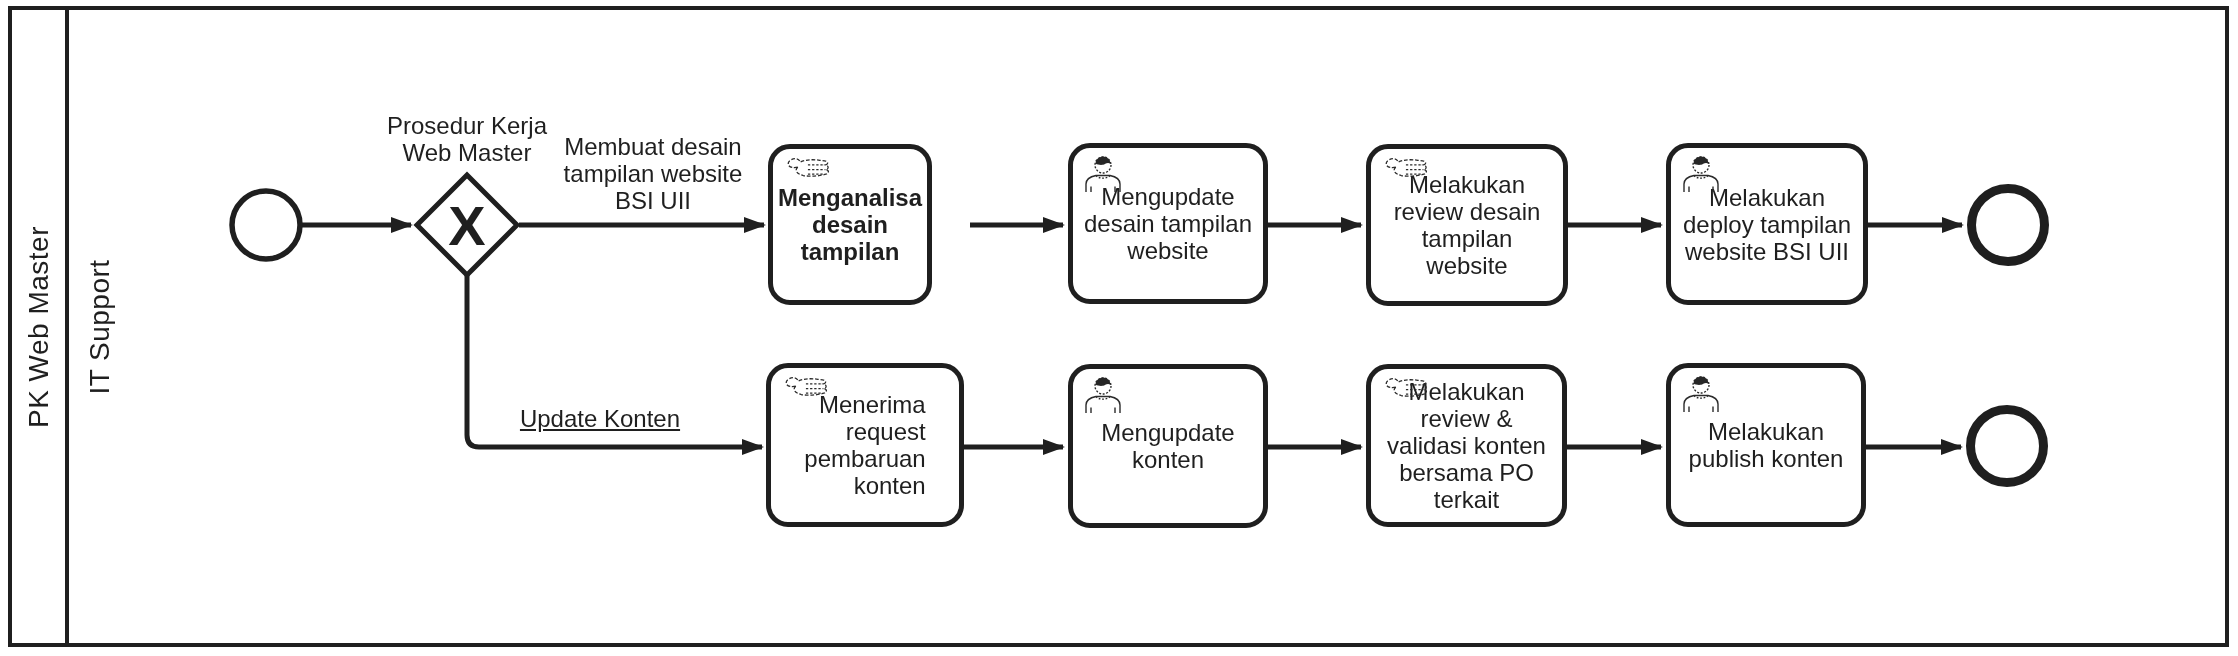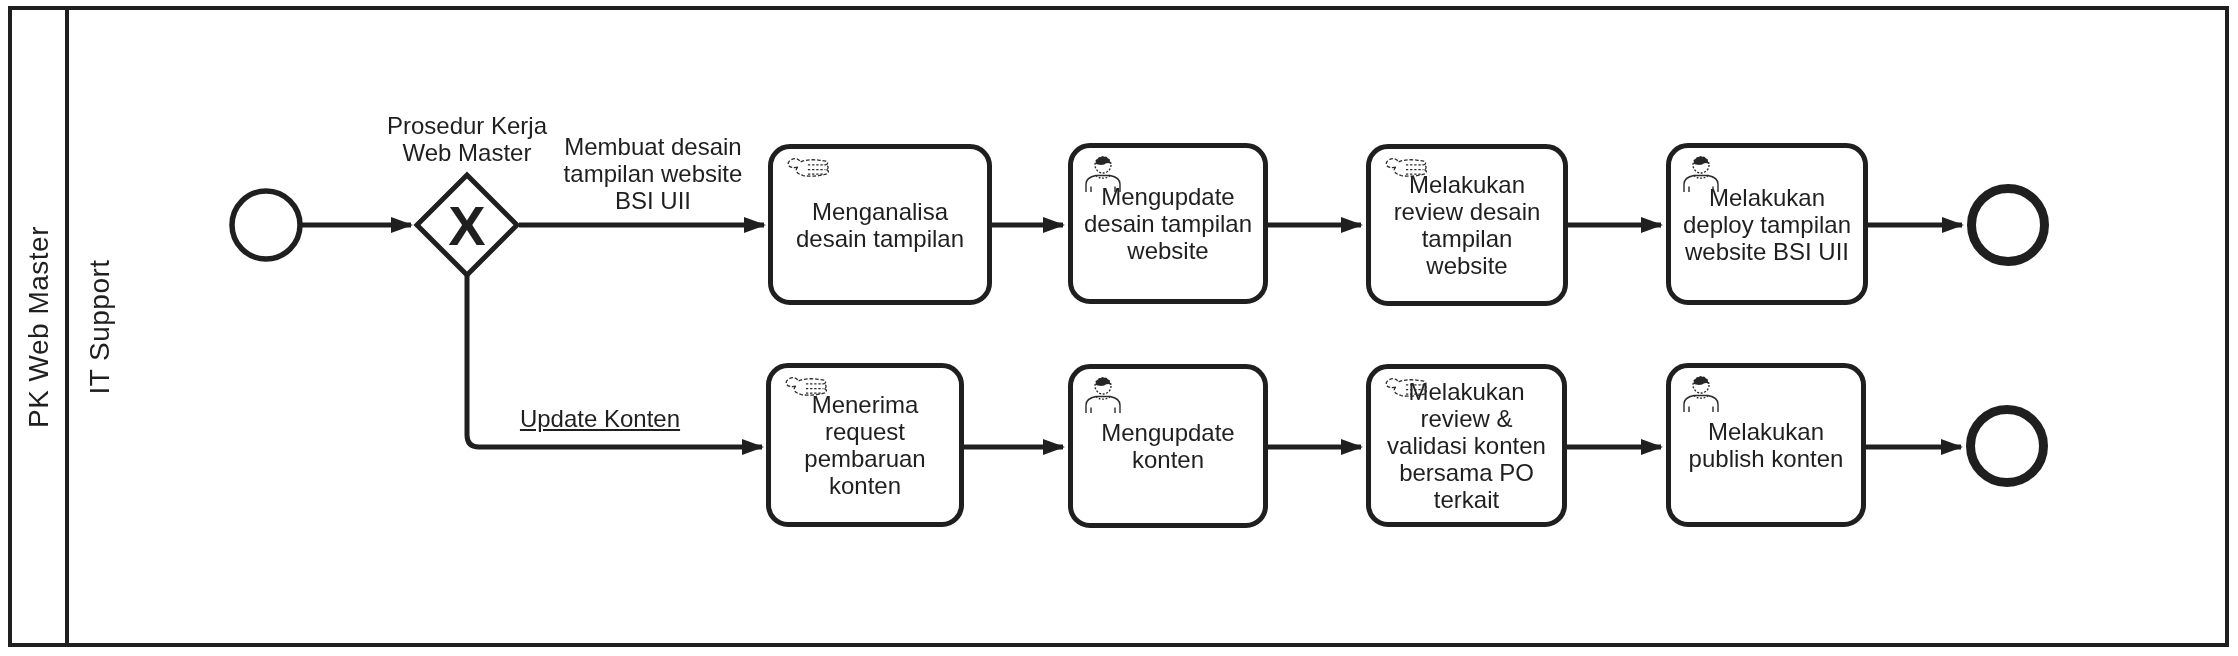--- a/index.html
+++ b/index.html
@@ -101,21 +101,21 @@
     </g>
   </svg>
 
   <div class="free-label" style="left:653px;top:133px;">Membuat desain
 tampilan website
 BSI UII</div>
   <div class="free-label" style="left:467px;top:112px;">Prosedur Kerja
 Web Master</div>
   <div class="free-label" style="left:600px;top:405px;text-decoration:underline;">Update Konten</div>
 
-  <div class="task" style="left:768px;top:144px;width:224px;height:161px;">
+  <div class="task" style="left:768px;top:144px;width:164px;height:161px;font-weight:bold;">
     <span class="task-icon">
       <svg width="48" height="28" viewBox="0 0 52 30" fill="none" stroke="#2b2b2b" stroke-width="1.4">
         <path stroke-dasharray="4 2" d="M16 12 C6 14 3 8 8 4.5 C12 1.5 18 2.5 18.5 6.5 C25 3.5 33 3.5 40 4.5 L45 5 C49 5.5 49.5 8.5 46 9.5 C49.5 10.5 50 13.5 46.5 14.5 C50 15.5 50 18.5 46.5 19.5 C40 21.5 30 22.5 22 21 C15 19.5 12 15 16 12 Z"></path>
         <g stroke-dasharray="2.5 2">
             <path d="M27 9.5 H45"></path>
             <path d="M27 14.5 H46"></path>
             <path d="M27 19.5 H45"></path>
           </g>
       </svg>
     </span>
@@ -163,21 +163,21 @@
         <path d="M3 37 L3 29 C3 24 8 21.5 13 20.5 L27 20.5 C32 21.5 37 24 37 29 L37 37"></path>
         <path d="M8 37 V31.5 M32 37 V31.5"></path>
         <path stroke-dasharray="1.8 1.6" d="M13 20.5 C15 24 25 24 27 20.5"></path>
       </svg>
     </span>
     <span class="task-label">Melakukan
 deploy tampilan
 website BSI UII</span>
   </div>
 
-  <div class="task" style="left:766px;top:363px;width:198px;height:164px;">
+  <div class="task" style="left:766px;top:363px;width:198px;height:164px;text-align:right;">
     <span class="task-icon">
       <svg width="48" height="28" viewBox="0 0 52 30" fill="none" stroke="#2b2b2b" stroke-width="1.4">
         <path stroke-dasharray="4 2" d="M16 12 C6 14 3 8 8 4.5 C12 1.5 18 2.5 18.5 6.5 C25 3.5 33 3.5 40 4.5 L45 5 C49 5.5 49.5 8.5 46 9.5 C49.5 10.5 50 13.5 46.5 14.5 C50 15.5 50 18.5 46.5 19.5 C40 21.5 30 22.5 22 21 C15 19.5 12 15 16 12 Z"></path>
         <g stroke-dasharray="2.5 2">
             <path d="M27 9.5 H45"></path>
             <path d="M27 14.5 H46"></path>
             <path d="M27 19.5 H45"></path>
           </g>
       </svg>
     </span>

